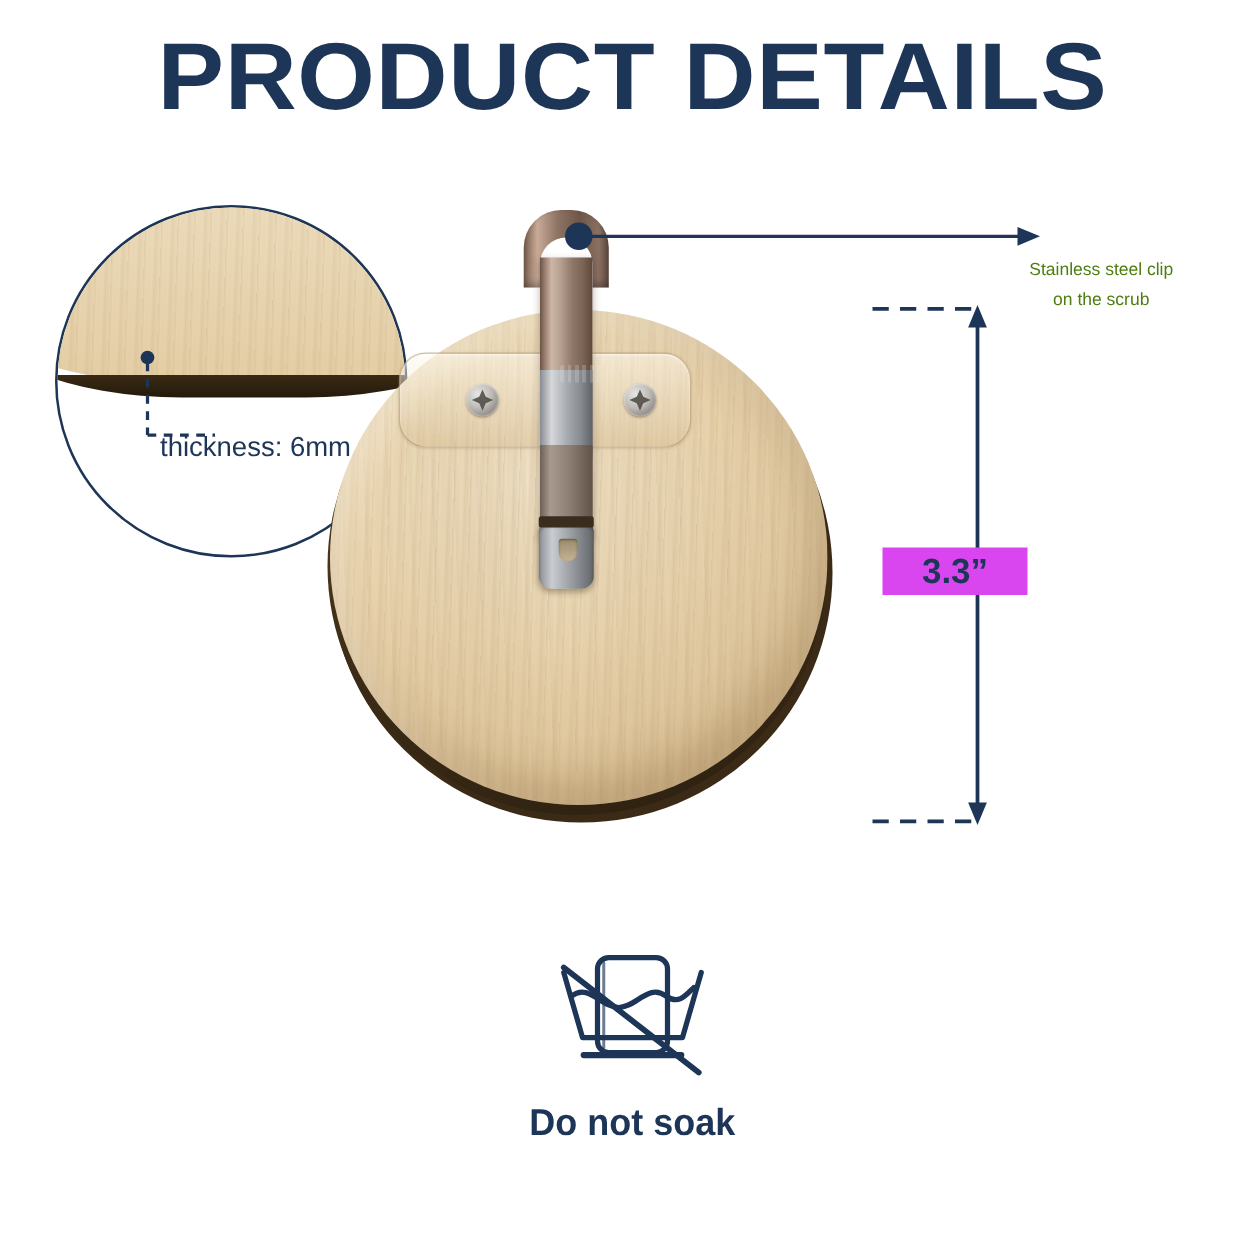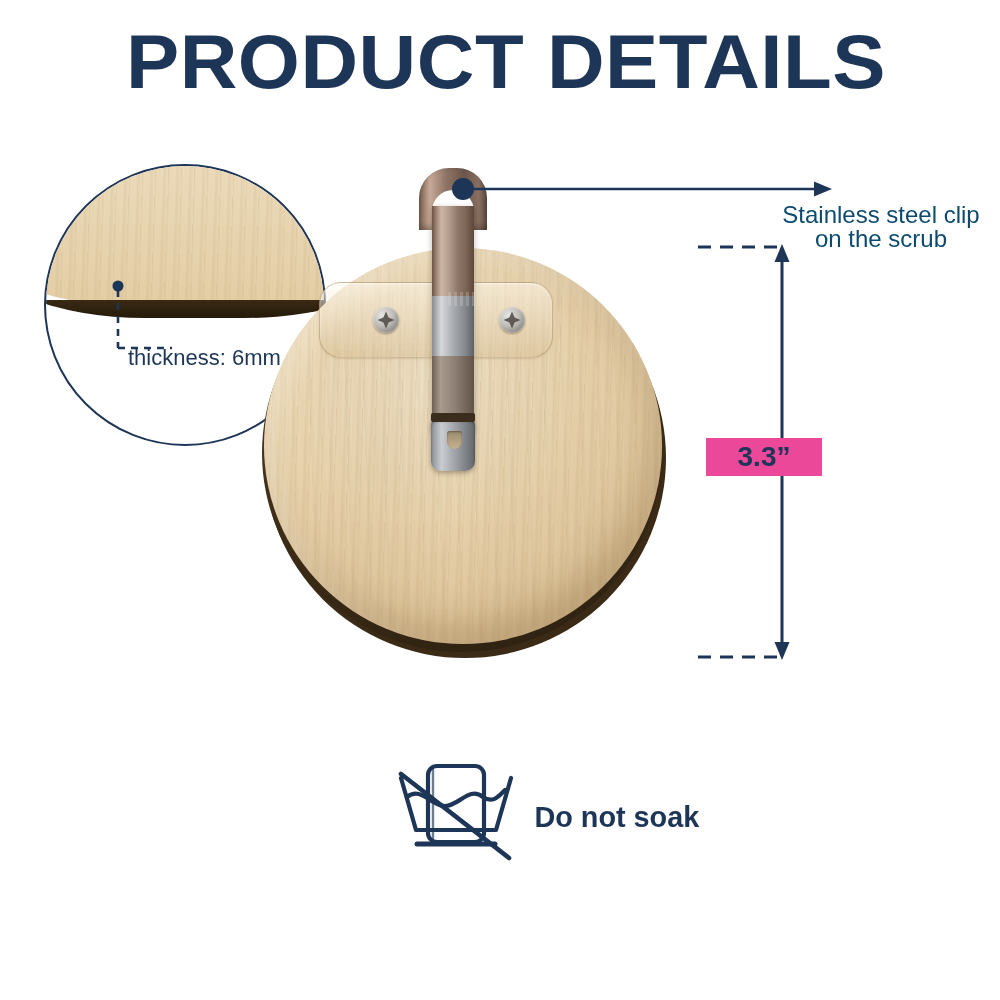--- a/index.html
+++ b/index.html
@@ -170,38 +170,38 @@
   .mag-leader{position:absolute;left:0;top:0;width:278px;height:278px;}
   .mag-label{
     position:absolute;left:122px;top:345px;
     font-size:22px;color:#1d3557;white-space:nowrap;
   }
 
   
   .callout-svg{position:absolute;left:440px;top:172px;width:400px;height:36px;}
   .callout-text{
     position:absolute;left:760px;top:203px;width:230px;
-    text-align:center;font-size:24px;line-height:24px;color:#0c4a6e;
+    text-align:center;font-size:14px;line-height:24px;color:#4d7c0f;
   }
 
   
   .dim-svg{position:absolute;left:684px;top:236px;width:130px;height:432px;}
   .dim-label{
     position:absolute;left:700px;top:438px;width:116px;
     text-align:center;
     font-weight:bold;font-size:28px;color:#1d3557;
-    background:#ec4899;padding:3px 0;
+    background:#d946ef;padding:3px 0;
   }
 
   
   .features{
     position:absolute;left:0;top:752px;width:1000px;
     display:flex;justify-content:space-around;align-items:flex-end;
   }
-  .feature{width:250px;display:flex;flex-direction:row;align-items:center;}
+  .feature{width:250px;display:flex;flex-direction:column;align-items:center;}
   .feature .ficon{height:120px;display:flex;align-items:center;justify-content:center;}
   .feature .flabel{
     margin-top:10px;
     font-weight:bold;font-size:30px;color:#1d3557;white-space:nowrap;
     transform:scaleX(0.96);
   }
 </style>
 </head>
 <body>
 

